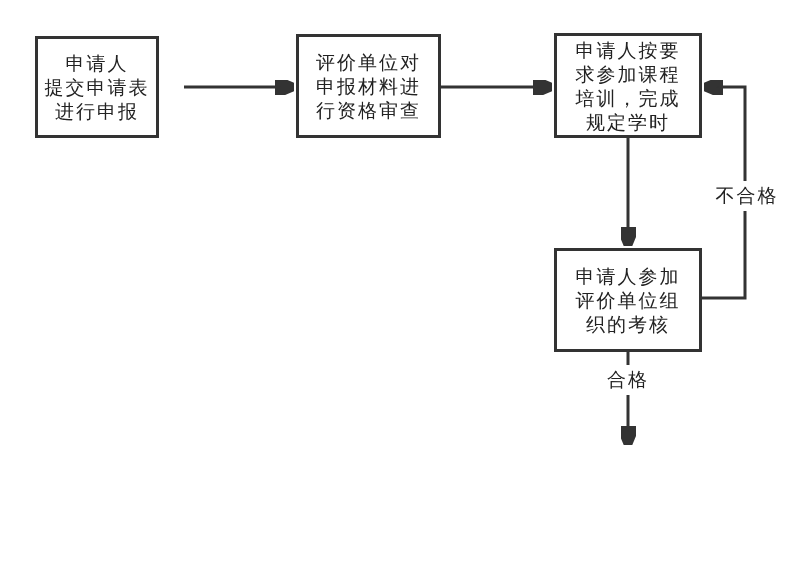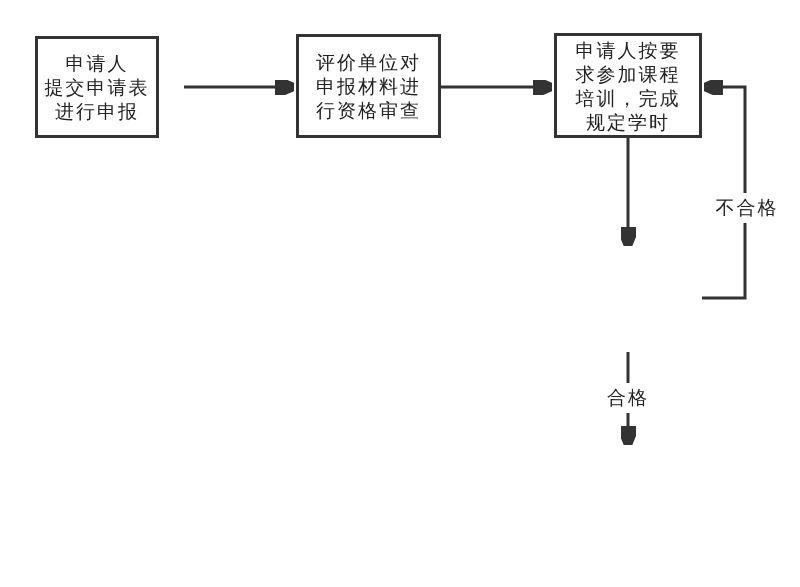--- a/index.html
+++ b/index.html
@@ -50,22 +50,22 @@
   .edge-label {
     position: absolute;
     transform: translate(-50%, -50%);
     background: #ffffff;
     color: #222222;
     font-size: 19px;
     letter-spacing: 2px;
     padding: 2px 3px;
     white-space: nowrap;
   }
-  .label-pass { left: 628px; top: 398px; }
-  .label-fail { left: 747px; top: 208px; }
+  .label-pass { left: 628px; top: 380px; }
+  .label-fail { left: 747px; top: 196px; }
 </style>
 </head>
 <body>
 
 <div class="canvas">
 
   <svg class="edges-svg" viewBox="0 0 800 587" xmlns="http://www.w3.org/2000/svg">
     <defs>
       <marker id="ah" markerWidth="6.5" markerHeight="5" refX="5.8" refY="2.5" orient="auto">
         <path d="M0,0 L6,2.5 L0,5 Z" fill="#333333" stroke="none"></path>
@@ -84,19 +84,22 @@
 
   <div class="flow-node node-2">评价单位对
 申报材料进
 行资格审查</div>
 
   <div class="flow-node node-3">申请人按要
 求参加课程
 培训，完成
 规定学时</div>
 
+  <div class="flow-node node-4">申请人参加
+评价单位组
+织的考核</div>
 
 
   <div class="edge-label label-pass">合格</div>
 
   <div class="edge-label label-fail">不合格</div>
 
 </div>
 
 </body></html>

